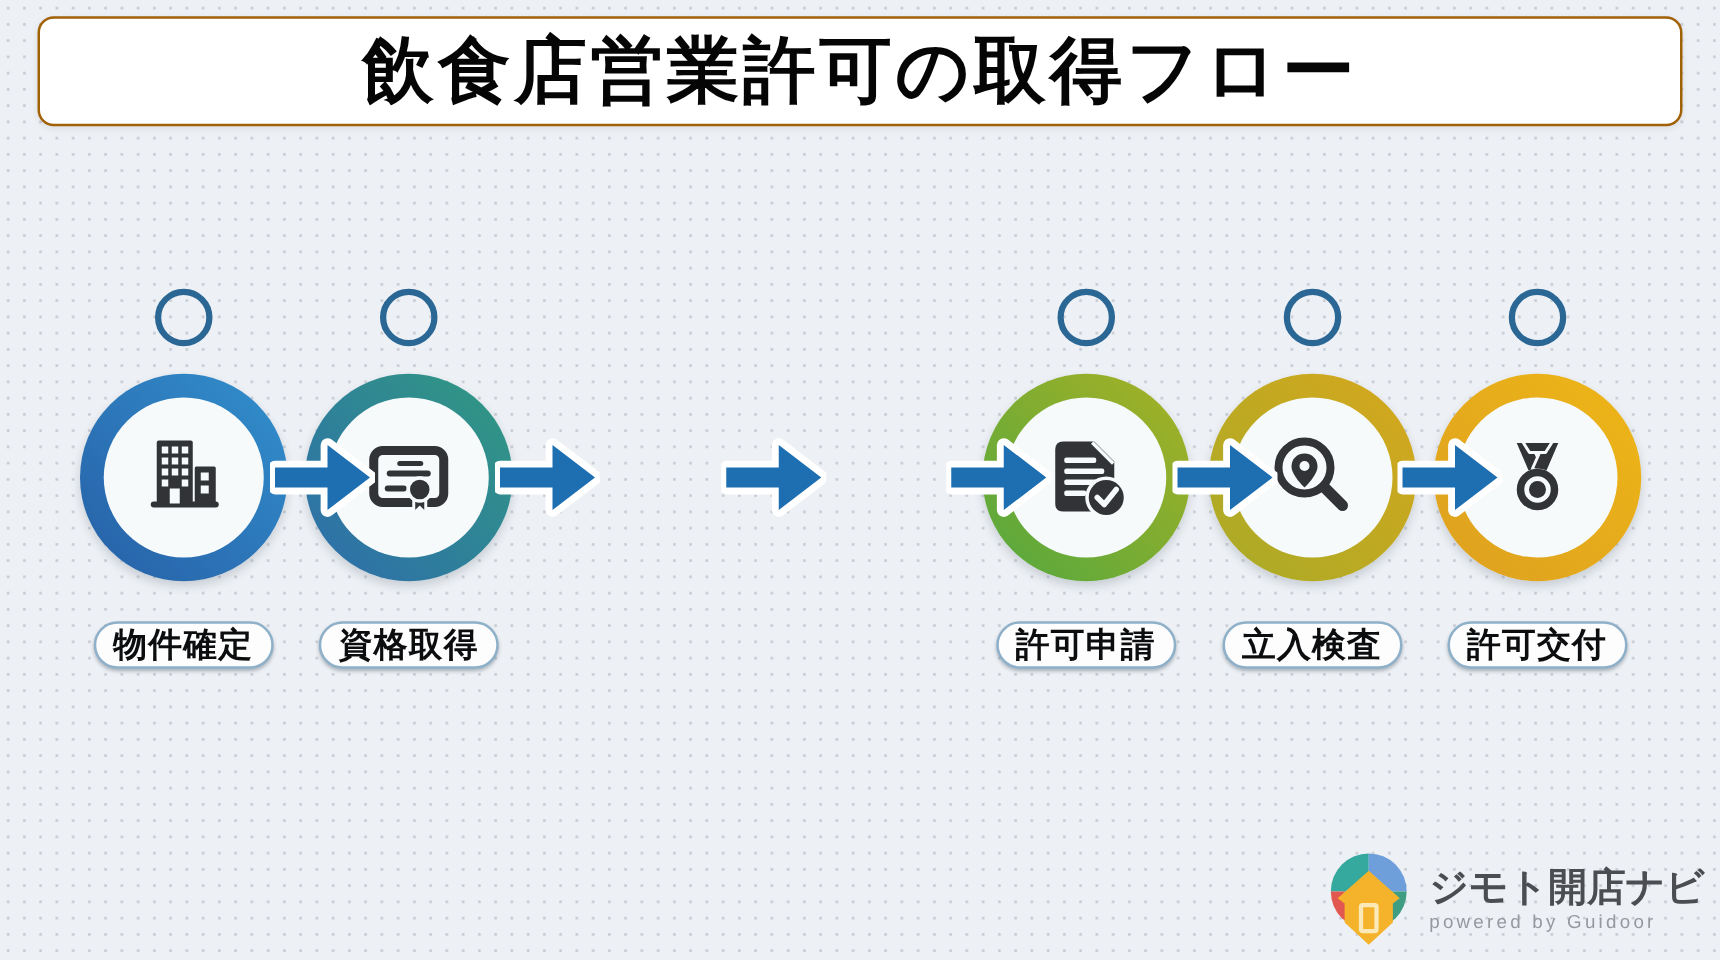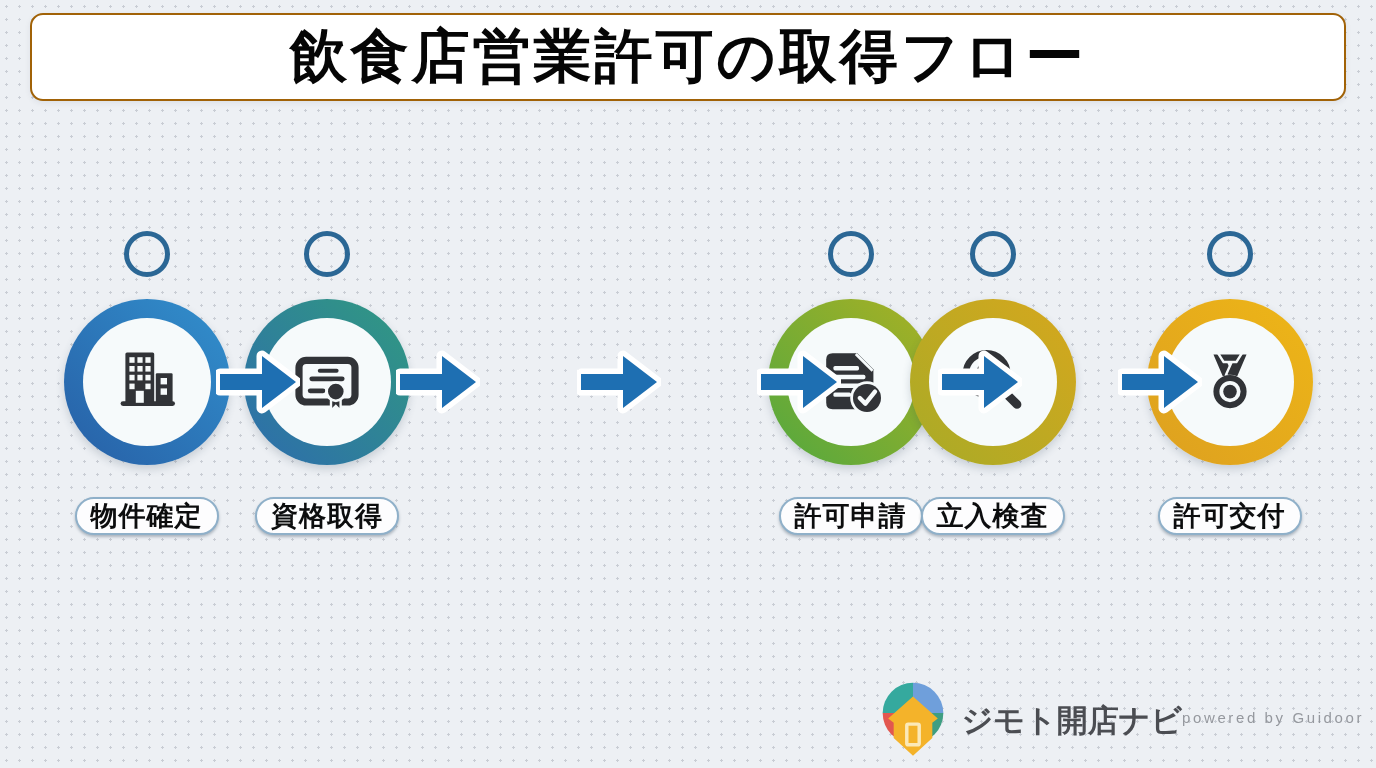--- a/index.html
+++ b/index.html
@@ -38,21 +38,21 @@
   .icon svg{width:80px;height:80px;display:block;}
   .pill{
     position:absolute;top:272px;left:50%;transform:translateX(-50%);
     height:38px;box-sizing:border-box;display:flex;align-items:center;
     padding:0 14px;border:2.5px solid #8fb0c9;border-radius:19px;background:#fdfdfe;
     font-size:27px;font-weight:900;color:#0c0d0e;white-space:nowrap;
     box-shadow:0 2px 3px rgba(50,70,90,.35);letter-spacing:1px;
   }
   .arrow{position:absolute;top:350px;z-index:6;line-height:0;}
   .footer-logo{position:absolute;right:12px;bottom:8px;display:flex;align-items:center;gap:8px;}
-  .logo-text{display:flex;flex-direction:row;}
+  .logo-text{display:flex;flex-direction:column;}
   .logo-text-main{font-size:31px;font-weight:900;color:#4b4d52;line-height:1;white-space:nowrap;}
   .logo-tagline{font-size:15px;color:#95989e;font-weight:normal;letter-spacing:2.6px;margin-top:4px;white-space:nowrap;}
 </style>
 </head>
 <body>
 
 <div class="title-box">
   <div class="title">飲食店営業許可の取得フロー</div>
 </div>
 
@@ -119,21 +119,21 @@
         <path d="M4,24 H46 V6 L80,32 L46,58 V40 H4 Z" fill="#1e6fb2"></path>
       </svg></div>
     <div class="arrow" style="left: 576.5px;"><svg viewBox="0 0 84 64" width="84" height="64">
         <path d="M4,24 H46 V6 L80,32 L46,58 V40 H4 Z" fill="none" stroke="#ffffff" stroke-width="11" stroke-linejoin="round"></path>
         <path d="M4,24 H46 V6 L80,32 L46,58 V40 H4 Z" fill="#1e6fb2"></path>
       </svg></div>
     <div class="arrow" style="left: 757px;"><svg viewBox="0 0 84 64" width="84" height="64">
         <path d="M4,24 H46 V6 L80,32 L46,58 V40 H4 Z" fill="none" stroke="#ffffff" stroke-width="11" stroke-linejoin="round"></path>
         <path d="M4,24 H46 V6 L80,32 L46,58 V40 H4 Z" fill="#1e6fb2"></path>
       </svg></div>
-    <div class="step" style="left: 760px; text-align: right;">
+    <div class="step" style="left: 778px; text-align: right;">
     <div class="node-circle" style="border-color: rgb(43, 103, 149);"></div>
     <div class="ring" style="background: linear-gradient(45deg, rgb(82, 168, 63), rgb(169, 177, 36));">
       <div class="ring-inner">
         <span class="icon">
             <svg viewBox="0 0 100 100">
     <path d="M27,14 H58 L78,34 V76 Q78,84 70,84 H27 Q19,84 19,76 V22 Q19,14 27,14 Z" fill="#313337"></path>
     <path d="M56,15 L77,36" stroke="#f6fafb" stroke-width="3.5"></path>
     <g fill="#f6fafb">
       <rect x="28" y="30" width="32" height="5.5" rx="2"></rect>
       <rect x="28" y="41" width="40" height="5.5" rx="2"></rect>
@@ -146,21 +146,21 @@
   </svg>
           </span>
       </div>
     </div>
     <div class="pill">許可申請</div>
   </div>
     <div class="arrow" style="left: 937.5px;"><svg viewBox="0 0 84 64" width="84" height="64">
         <path d="M4,24 H46 V6 L80,32 L46,58 V40 H4 Z" fill="none" stroke="#ffffff" stroke-width="11" stroke-linejoin="round"></path>
         <path d="M4,24 H46 V6 L80,32 L46,58 V40 H4 Z" fill="#1e6fb2"></path>
       </svg></div>
-    <div class="step" style="left: 902px; text-align: center;">
+    <div class="step" style="left: 959px; text-align: center;">
     <div class="node-circle" style="border-color: rgb(43, 103, 149);"></div>
     <div class="ring" style="background: linear-gradient(45deg, rgb(168, 171, 39), rgb(214, 167, 29));">
       <div class="ring-inner">
         <span class="icon">
             <svg viewBox="0 0 100 100">
     <circle cx="42" cy="40" r="26" fill="none" stroke="#313337" stroke-width="8"></circle>
     <line x1="62" y1="60" x2="80" y2="78" stroke="#313337" stroke-width="11" stroke-linecap="round"></line>
     <path d="M42,26 C34,26 29,32 29,39 C29,48 42,60 42,60 C42,60 55,48 55,39 C55,32 50,26 42,26 Z" fill="#313337"></path>
     <circle cx="42" cy="38.5" r="5" fill="#f6fafb"></circle>
   </svg>

